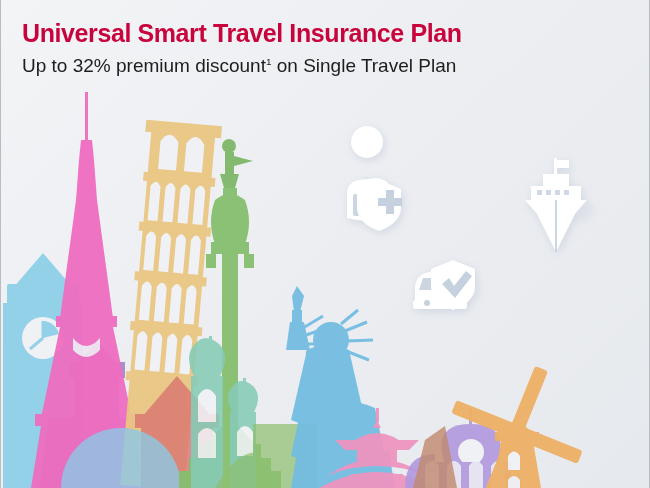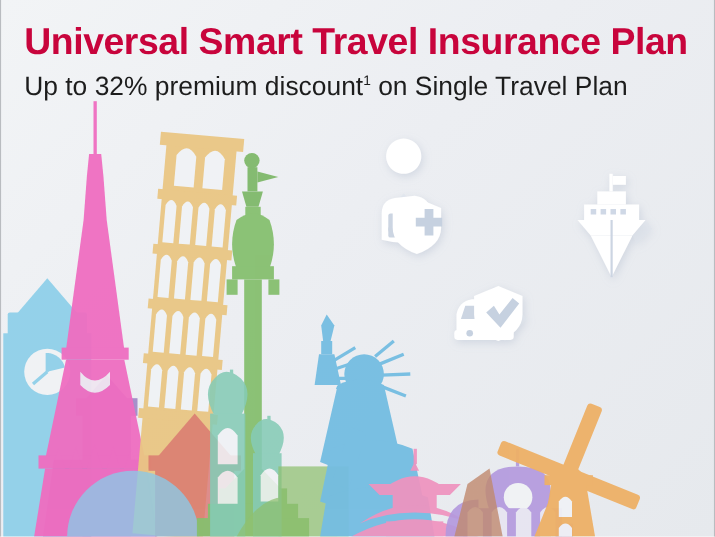--- a/index.html
+++ b/index.html
@@ -21,31 +21,31 @@
 
   
   #text-block {
     position: absolute;
     left: 21px;
     top: 19px;
     z-index: 40;
   }
   #headline {
     margin: 0;
-    font-size: 34px;
+    font-size: 25px;
     font-weight: bold;
     letter-spacing: -0.4px;
     color: #c8043c;
     line-height: 1.15;
     white-space: nowrap;
     text-align: center;
   }
   #subheadline {
     margin: 7px 0 0 0;
-    font-size: 24px;
+    font-size: 19px;
     font-weight: normal;
     color: #1d1d1d;
     line-height: 1.15;
     white-space: nowrap;
   }
   #subheadline sup {
     font-size: 0.52em;
     vertical-align: super;
     line-height: 0;
   }

